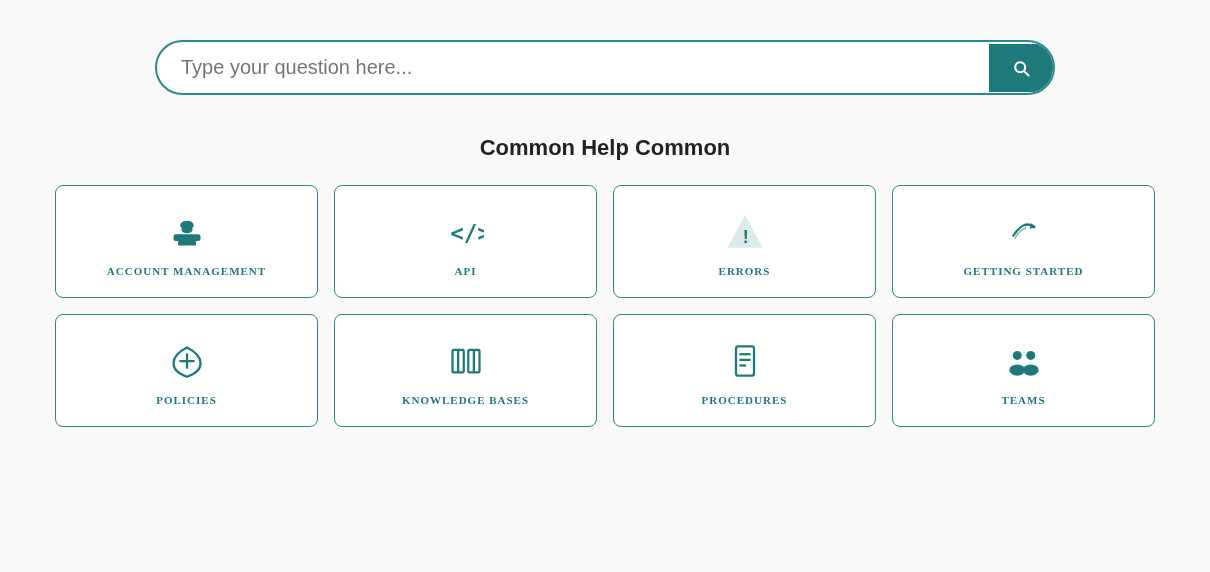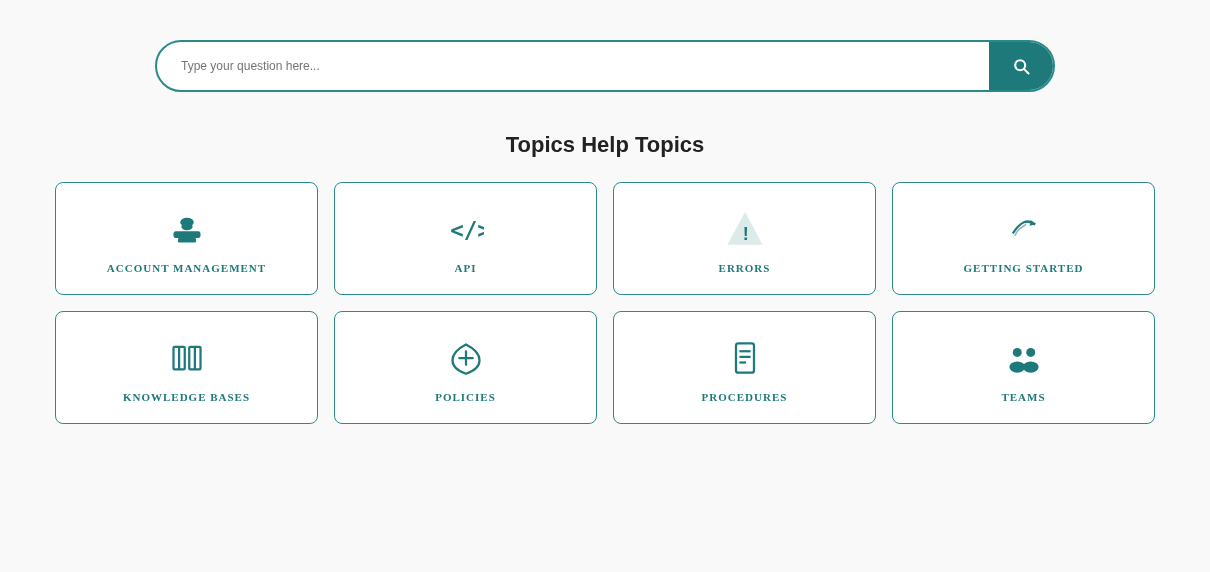--- a/index.html
+++ b/index.html
@@ -29,21 +29,21 @@
       overflow: hidden;
       background: #fff;
       margin-bottom: 40px;
     }
 
     .search-input {
       flex: 1;
       border: none;
       outline: none;
       padding: 14px 24px;
-      font-size: 12px;
+      font-size: 20px;
       color: #aaa;
       background: transparent;
     }
 
     .search-button {
       background: #1e7a7a;
       border: none;
       padding: 14px 22px;
       cursor: pointer;
       display: flex;
@@ -108,21 +108,21 @@
 
 <div class="search-container">
   <input type="text" class="search-input" placeholder="Type your question here..." style="">
   <button class="search-button" aria-label="Search">
     <svg viewBox="0 0 24 24" xmlns="http://www.w3.org/2000/svg">
       <path d="M21 21l-4.35-4.35M17 11A6 6 0 1 1 5 11a6 6 0 0 1 12 0z" stroke="white" stroke-width="2.5" stroke-linecap="round" fill="none"></path>
     </svg>
   </button>
 </div>
 
-<h2 class="section-title">Topics Help Topics</h2>
+<h2 class="section-title">Common Help Common</h2>
 
 <div class="grid" id="topics-grid">
 <div class="topic-card">
       <div class="topic-icon"><svg viewBox="0 0 32 32" width="36" height="36" fill="#1e7a7a" xmlns="http://www.w3.org/2000/svg">
           <rect x="4" y="18" width="24" height="6" rx="2"></rect>
           <rect x="10" y="6" width="12" height="8" rx="6"></rect>
           <rect x="8" y="24" width="16" height="4" rx="1"></rect>
           <ellipse cx="16" cy="14" rx="5" ry="3" fill="#1e7a7a"></ellipse>
         </svg></div>
       <div class="topic-label">ACCOUNT MANAGEMENT</div>
@@ -142,34 +142,34 @@
     </div>
     <div class="topic-card">
       <div class="topic-icon"><svg viewBox="0 0 32 32" width="36" height="36" fill="none" xmlns="http://www.w3.org/2000/svg">
           <path d="M6 20 Q16 4 26 12" stroke="#1e7a7a" stroke-width="2" fill="none"></path>
           <path d="M22 8 l4 4 -5 1 z" fill="#1e7a7a"></path>
           <path d="M8 22 q2-6 10-10" stroke="#1e7a7a" stroke-width="1.5" fill="none" opacity="0.5"></path>
         </svg></div>
       <div class="topic-label">GETTING STARTED</div>
     </div>
     <div class="topic-card">
+      <div class="topic-icon"><svg viewBox="0 0 32 32" width="36" height="36" fill="none" xmlns="http://www.w3.org/2000/svg">
+          <path d="M16 4 Q4 10 4 18 Q4 26 16 30 Q28 26 28 18 Q28 10 16 4z" stroke="#1e7a7a" stroke-width="2" fill="none"></path>
+          <path d="M16 10 L16 22 M10 16 L22 16" stroke="#1e7a7a" stroke-width="2" stroke-linecap="round"></path>
+        </svg></div>
+      <div class="topic-label">POLICIES</div>
+    </div>
+    <div class="topic-card">
       <div class="topic-icon"><svg viewBox="0 0 32 32" width="36" height="36" fill="none" stroke="#1e7a7a" stroke-width="2" xmlns="http://www.w3.org/2000/svg">
           <rect x="4" y="6" width="10" height="20" rx="1"></rect>
           <rect x="18" y="6" width="10" height="20" rx="1"></rect>
           <line x1="9" y1="6" x2="9" y2="26"></line>
           <line x1="23" y1="6" x2="23" y2="26"></line>
         </svg></div>
       <div class="topic-label">KNOWLEDGE BASES</div>
-    </div>
-    <div class="topic-card">
-      <div class="topic-icon"><svg viewBox="0 0 32 32" width="36" height="36" fill="none" xmlns="http://www.w3.org/2000/svg">
-          <path d="M16 4 Q4 10 4 18 Q4 26 16 30 Q28 26 28 18 Q28 10 16 4z" stroke="#1e7a7a" stroke-width="2" fill="none"></path>
-          <path d="M16 10 L16 22 M10 16 L22 16" stroke="#1e7a7a" stroke-width="2" stroke-linecap="round"></path>
-        </svg></div>
-      <div class="topic-label">POLICIES</div>
     </div>
     <div class="topic-card">
       <div class="topic-icon"><svg viewBox="0 0 32 32" width="36" height="36" fill="none" stroke="#1e7a7a" stroke-width="2" xmlns="http://www.w3.org/2000/svg">
           <rect x="8" y="3" width="16" height="26" rx="2"></rect>
           <line x1="11" y1="10" x2="21" y2="10"></line>
           <line x1="11" y1="15" x2="21" y2="15"></line>
           <line x1="11" y1="20" x2="17" y2="20"></line>
         </svg></div>
       <div class="topic-label">PROCEDURES</div>
     </div>

